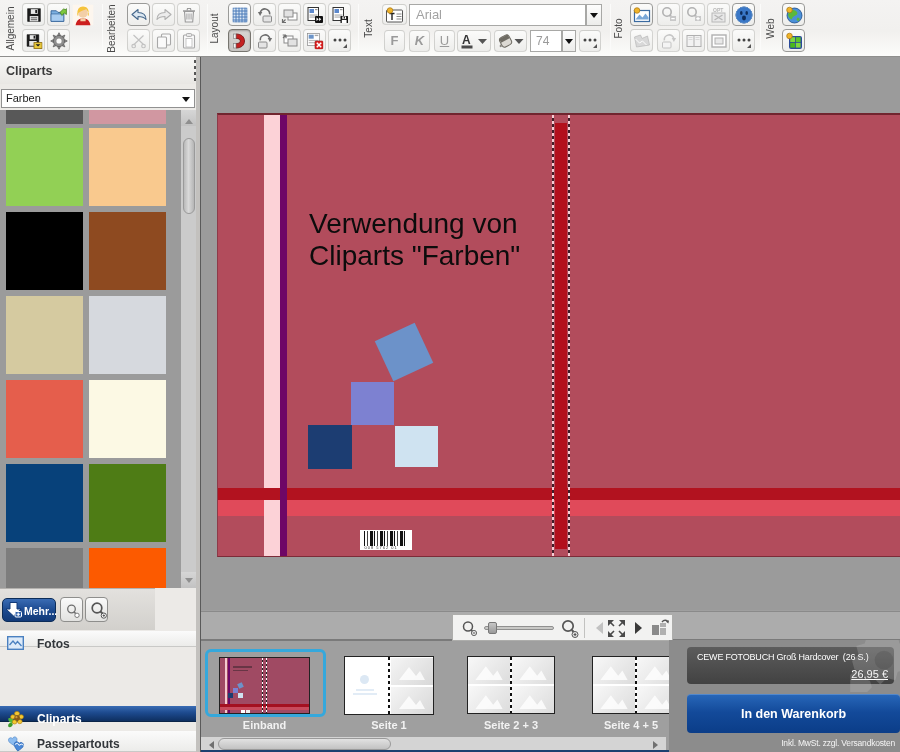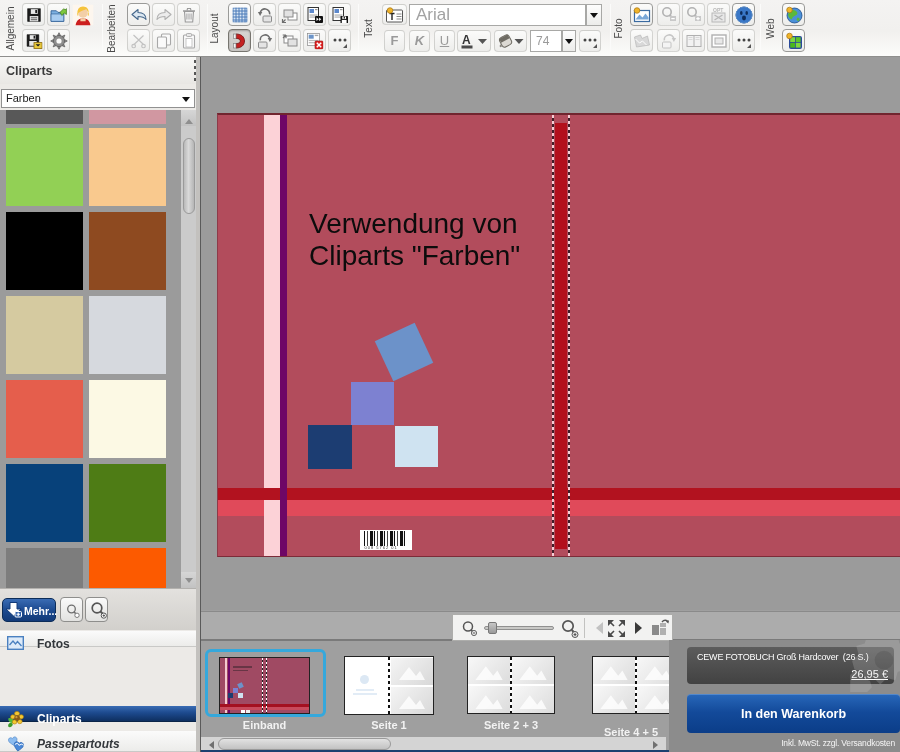--- a/index.html
+++ b/index.html
@@ -30,21 +30,21 @@
   border:4px solid transparent; border-top:5px solid #111; }
 #swatchArea { position:absolute; left:0; top:53px; width:196px; height:478px; background:#9b9b9b; overflow:hidden; }
 .sw { position:absolute; width:77px; height:78px; }
 #sscroll { position:absolute; left:181px; top:0; width:15px; height:478px; background:#cbcbcb; }
 .sarrow { position:absolute; left:0; width:15px; height:16px; background:linear-gradient(#d6d6d6,#c2c2c2); }
 .sarrow:after { content:""; position:absolute; left:3.5px; border:4px solid transparent; }
 #sup:after { top:5px; border-bottom:5px solid #8f8f8f; }
 #sdown { bottom:0; } #sdown:after { top:6px; border-top:5px solid #8f8f8f; }
 #sthumb { position:absolute; left:1.5px; top:28px; width:12px; height:76px; border-radius:6px;
   background:linear-gradient(90deg,#b9b9b9,#d9d9d9 45%,#b5b5b5); border:1px solid #9a9a9a; }
-#mehrRow { position:absolute; left:0; top:531px; width:196px; height:42px;
+#mehrRow { position:absolute; left:0; top:531px; width:155px; height:42px;
   background:linear-gradient(#e3e1de,#d2d0cc); border-top:1px solid #b3b1ae; }
 #mehrBtn { position:absolute; left:2px; top:9px; width:54px; height:24px; border-radius:5px;
   background:linear-gradient(#3a6cb4,#1c4a90 50%,#123a78); border:1px solid #0c2c58;
   color:#fff; font-weight:bold; font-size:11px; }
 .zbtn { position:absolute; top:8px; width:23px; height:25px; border-radius:4px;
   background:linear-gradient(#fafafa,#e2e2e0); border:1px solid #8e8e8c; }
 #navlist { position:absolute; left:0; top:574px; width:196px; height:121px; }
 .nav { position:absolute; left:0; width:196px; height:16px;
   background:linear-gradient(#fbfbfb,#ececea); border-bottom:1px solid #c9c9c7; }
 .nav span { position:absolute; left:37px; top:6px; font-size:12px; font-weight:bold; color:#33373b; }
@@ -301,21 +301,21 @@
 
     <div class="tbtn" style="left:382px; top:4px; width:25px; height:21px;">
         <svg width="19" height="16" viewBox="0 0 19 16">
           <rect x="1" y="3" width="16" height="12" rx="1" fill="#fff" stroke="#555" stroke-width="1"></rect>
           <path d="M4 6.5h5M6.5 6.5V13" stroke="#222" stroke-width="1.4" fill="none"></path>
           <path d="M11 7h5M11 9.5h5M11 12h5" stroke="#888" stroke-width="1"></path>
           <circle cx="4.5" cy="3.5" r="2.8" fill="#f0b429" stroke="#a87410" stroke-width="0.7"></circle>
         </svg>
       </div>
 
-    <div style="position:absolute; left:409px; top:4px; width:177px; height:22px; background:#fff; border:1px solid #a8a8a6; font-size:17px; color:#a2a2a2; line-height:20px; padding-left:6px;">Arial</div>
+    <div style="position:absolute; left:409px; top:4px; width:177px; height:22px; background:#fff; border:1px solid #a8a8a6; font-size:13px; color:#a2a2a2; line-height:20px; padding-left:6px;">Arial</div>
 
     <div style="position:absolute; left:586px; top:4px; width:16px; height:22px; background:linear-gradient(#fdfdfd,#ececea); border:1px solid #a8a8a6;">
         <div style="position:absolute; left:3px; top:8px; border:4.5px solid transparent; border-top:5.5px solid #111;"></div>
       </div>
 
     <div class="tbtn" style="left:384px; top:30px; width:21px; height:22px; color:#9a9a9a; font-weight:bold; font-size:13px; text-align:center; line-height:20px;">F</div>
 
     <div class="tbtn" style="left:409px; top:30px; width:21px; height:22px; color:#9a9a9a; font-weight:bold; font-style:italic; font-size:13px; text-align:center; line-height:20px;">K</div>
 
     <div class="tbtn" style="left:434px; top:30px; width:21px; height:22px; color:#9a9a9a; font-size:13px; text-align:center; line-height:20px; text-decoration:underline;">U</div>
@@ -564,21 +564,21 @@
               <ellipse cx="12.8" cy="11.6" rx="2.3" ry="2.1"></ellipse>
               <ellipse cx="7.6" cy="11.9" rx="2.3" ry="2.1"></ellipse>
               <ellipse cx="5.9" cy="6.9" rx="2.3" ry="2.1"></ellipse>
             </g>
             <circle cx="10.1" cy="7.9" r="2.7" fill="#8a5a14"></circle>
             <circle cx="9.4" cy="7.2" r="1.1" fill="#c89a3c"></circle>
           </svg>
           <span>Cliparts</span>
         </div>
 
-      <div class="nav" style="top:100px; height:21px;font-style:italic;">
+      <div class="nav" style="top:100px; height:21px;">
           <svg width="18" height="17" viewBox="0 0 18 17">
             <g transform="translate(0.5,0) rotate(-12 5 6)">
               <path d="M5.5 10.5C3 8.3 1.2 6.6 1.2 4.8 1.2 3.4 2.2 2.4 3.5 2.4 4.3 2.4 5 2.9 5.5 3.7 6 2.9 6.7 2.4 7.5 2.4 8.8 2.4 9.8 3.4 9.8 4.8 9.8 6.6 8 8.3 5.5 10.5z" fill="#8cbcf0" stroke="#5a90cc" stroke-width="0.7"></path>
             </g>
             <g transform="translate(6.2,4.5) rotate(10 5 6)">
               <path d="M5.5 11.5C2.8 9.1 0.9 7.2 0.9 5.2 0.9 3.6 2 2.5 3.4 2.5 4.3 2.5 5 3 5.5 3.9 6 3 6.7 2.5 7.6 2.5 9 2.5 10.1 3.6 10.1 5.2 10.1 7.2 8.2 9.1 5.5 11.5z" fill="#4a88d8" stroke="#2a64b0" stroke-width="0.7"></path>
               <path d="M1.5 5.5l2.4-1.6 1.8 1.8 2.6-1.8 1.6 1.2" fill="none" stroke="#fff" stroke-width="0.9"></path>
             </g>
           </svg>
           <span>Passepartouts</span>
@@ -759,21 +759,21 @@
               <path d="M2 19 12 6l7 9 4-5 5 9z" fill="#fff" fill-opacity="0.8"></path>
             </svg>
           <div class="abs" style="left:44px; top:29px; width:42px; height:27px; background:linear-gradient(135deg,#f8f8f8,#dcdcdc);"></div>
           <svg class="abs" style="left:49px; top:32px;" width="32" height="22" viewBox="0 0 30 21">
               <path d="M2 19 12 6l7 9 4-5 5 9z" fill="#fff" fill-opacity="0.8"></path>
             </svg>
 
           <div class="abs" style="left:42px; top:0; width:2px; height:56px; background:repeating-linear-gradient(#111 0 3px, #fff 3px 6px);"></div>
         </div>
 
-        <div class="thlabel" style="left:391px; top:82px; width:78px;">Seite 4 + 5</div>
+        <div class="thlabel" style="left:391px; top:75px; width:78px;">Seite 4 + 5</div>
       </div>
 
       <div id="hscroll">
 
         <div class="abs" style="left:4px; top:4px; border:4px solid transparent; border-right:5px solid #707070;"></div>
 
         <div class="abs" style="left:17px; top:1px; width:173px; height:12px; background:linear-gradient(#e2e2e2,#c2c2c2); border:1px solid #9a9a9a; border-radius:6px;"></div>
 
         <div class="abs" style="left:452px; top:4px; border:4px solid transparent; border-left:5px solid #707070;"></div>
       </div>

